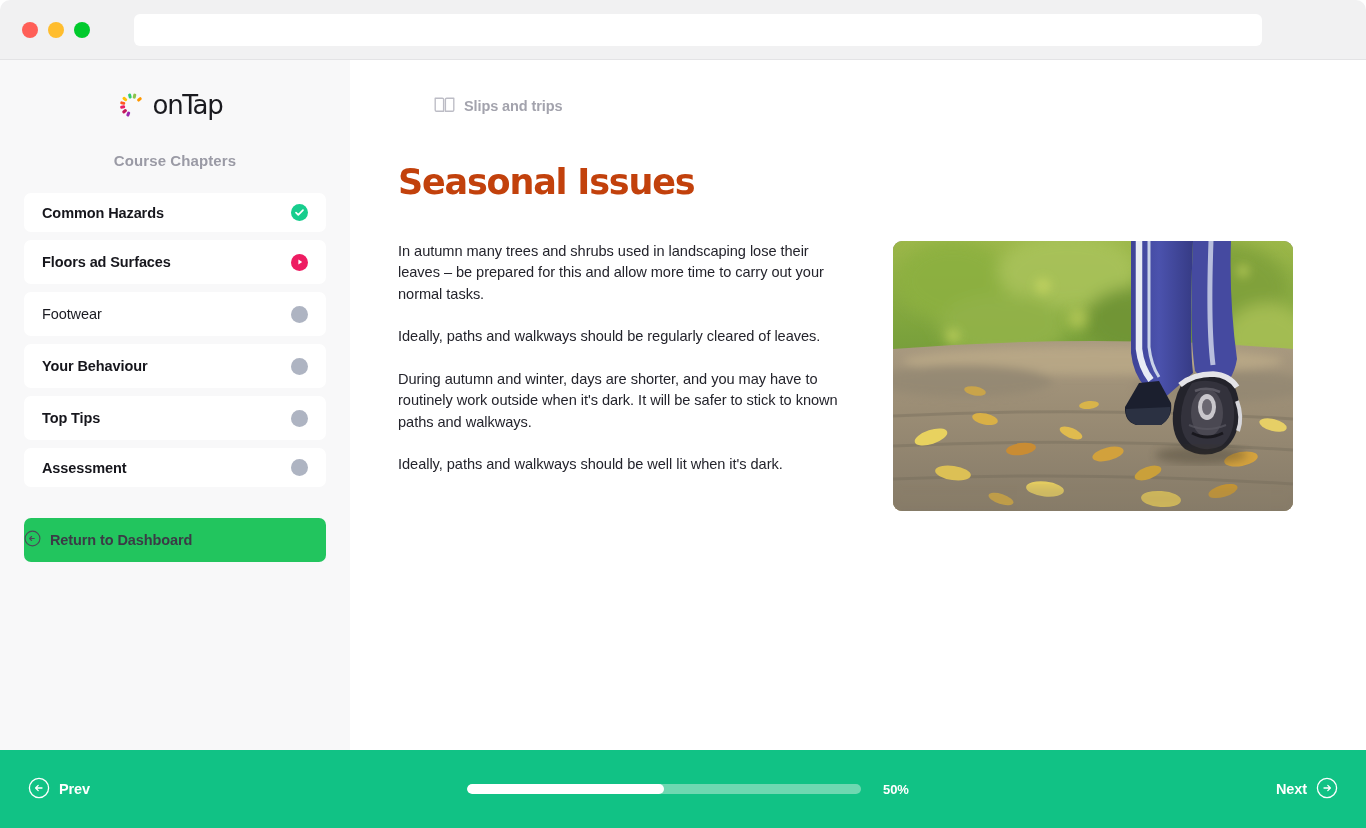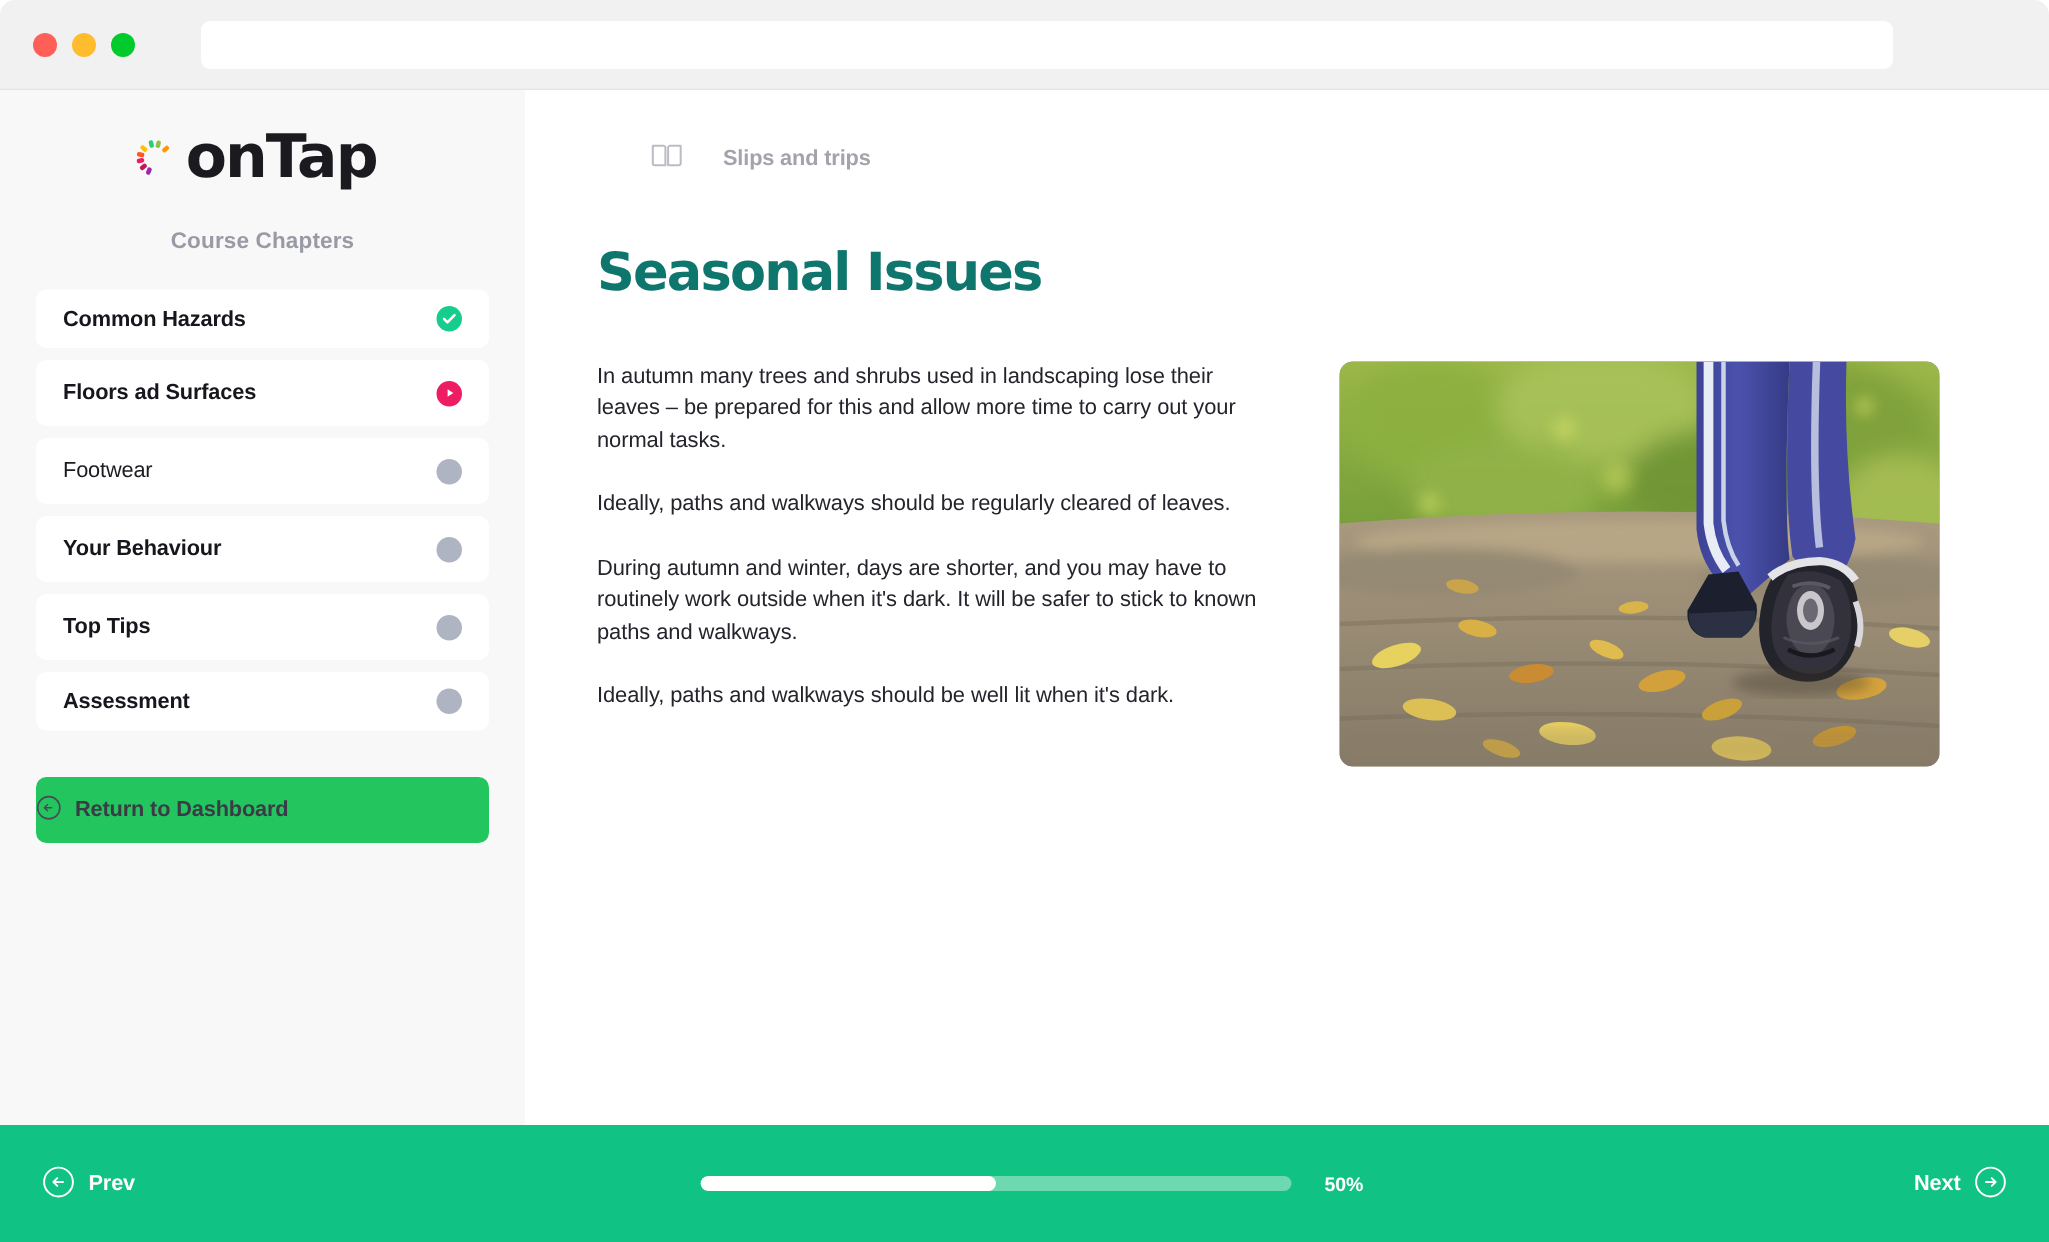--- a/index.html
+++ b/index.html
@@ -97,22 +97,22 @@
     display: block;
     width: 5px;
     height: 2.6px;
     border-radius: 1.3px;
     left: 11px;
     top: 16px;
     transform-origin: -7px 50%;
   }
   .logo-text {
     font-family: "DejaVu Sans", sans-serif;
-    font-size: 40px;
-    font-weight: bold;
+    font-size: 26px;
+    font-weight: normal;
     letter-spacing: -1.3px;
     color: #1a1a1f;
     margin-left: -1px;
     line-height: 1;
   }
 
   .section-label {
     text-align: center;
     color: #9a9aa5;
     font-size: 15px;
@@ -183,37 +183,37 @@
   .content {
     flex: 1;
     background: #ffffff;
     padding: 35px 60px 0 48px;
     position: relative;
   }
 
   .breadcrumb {
     display: flex;
     align-items: center;
-    gap: 27px;
+    gap: 9px;
     height: 22px;
     padding-left: 36px;
   }
   .breadcrumb .bc-label {
     color: #a3a3ad;
     font-size: 14.5px;
     font-weight: bold;
     letter-spacing: -0.1px;
   }
 
   .page-title {
     margin-top: 46px;
     font-family: "DejaVu Sans", sans-serif;
     font-size: 35px;
     font-weight: bold;
-    color: #0f766e;
+    color: #c2410c;
     letter-spacing: -1.2px;
     line-height: 1.1;
   }
 
   .content-cols {
     display: flex;
     margin-top: 39px;
     gap: 45px;
   }
   .text-col { width: 450px; flex: 0 0 450px; }

